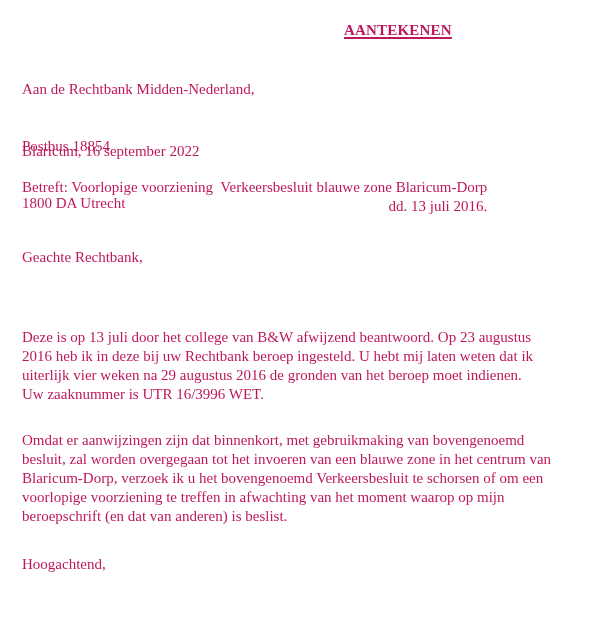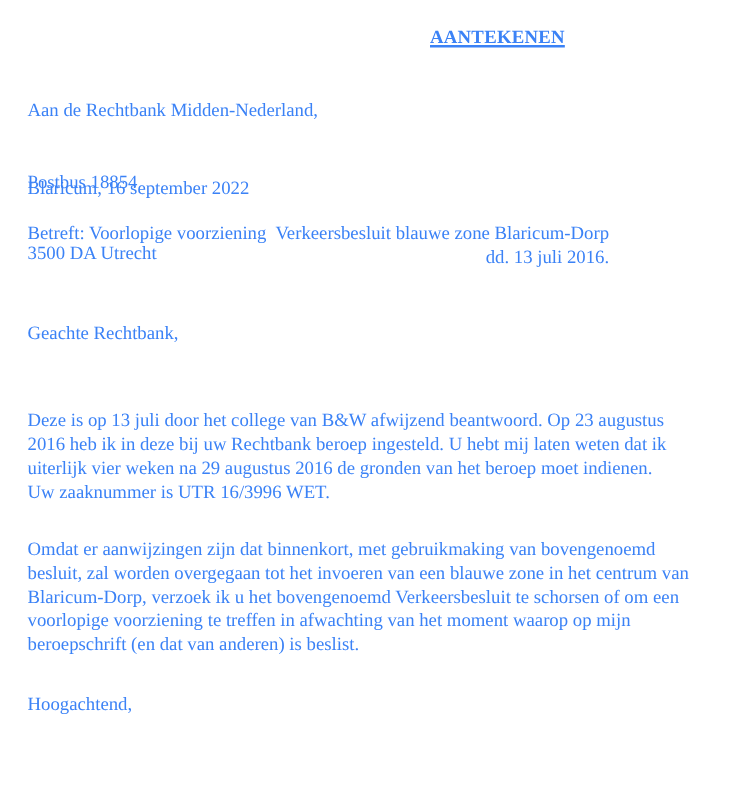--- a/index.html
+++ b/index.html
@@ -8,21 +8,21 @@
     background: #ffffff;
   }
   .page {
     position: relative;
     width: 600px;
     height: 629px;
     background: #ffffff;
     font-family: "Liberation Serif", "DejaVu Serif", serif;
     font-size: 15px;
     line-height: 19px;
-    color: #3b82f6;
+    color: #be185d;
     overflow: hidden;
   }
   .block {
     position: absolute;
     left: 22px;
     white-space: pre;
   }
   .heading {
     position: absolute;
     left: 344px;
@@ -35,37 +35,37 @@
     white-space: pre;
   }
   .address { top: 42px; }
   .underlined {
     text-decoration: underline;
     text-decoration-thickness: 1px;
     text-underline-offset: 2px;
   }
   .date-line { top: 142px; }
   .subject { top: 178px; text-align: right; }
-  .salutation { top: 258px; }
+  .salutation { top: 248px; }
   .para1 { top: 293px; }
   .para2 { top: 328px; }
   .para3 { top: 431px; }
   .closing { top: 555px; }
 </style>
 </head>
 <body>
 
 <div class="page">
 
   <div class="heading">AANTEKENEN</div>
 
   <div class="block address">
     <div>Aan de Rechtbank Midden-Nederland,</div>
     <div>Postbus 18854</div>
-    <div>3500 DA Utrecht</div>
+    <div>1800 DA Utrecht</div>
   </div>
 
   <div class="block date-line">Blaricum, 16 september 2022</div>
 
   <div class="block subject">Betreft: Voorlopige voorziening  Verkeersbesluit blauwe zone Blaricum-Dorp
 dd. 13 juli 2016.</div>
 
   <div class="block salutation">Geachte Rechtbank,</div>
 
 

